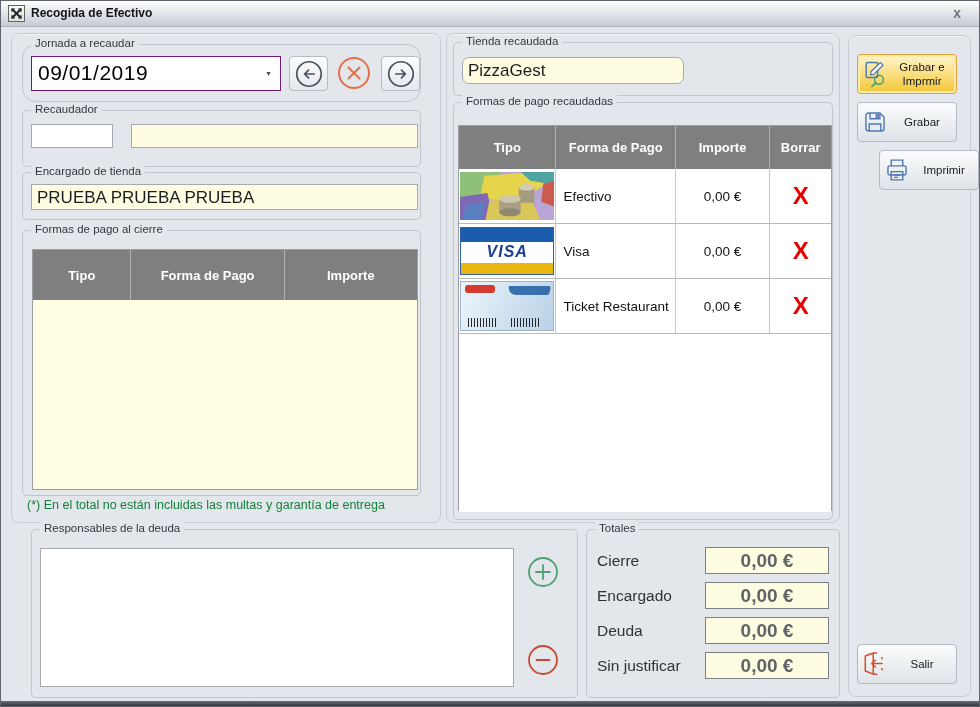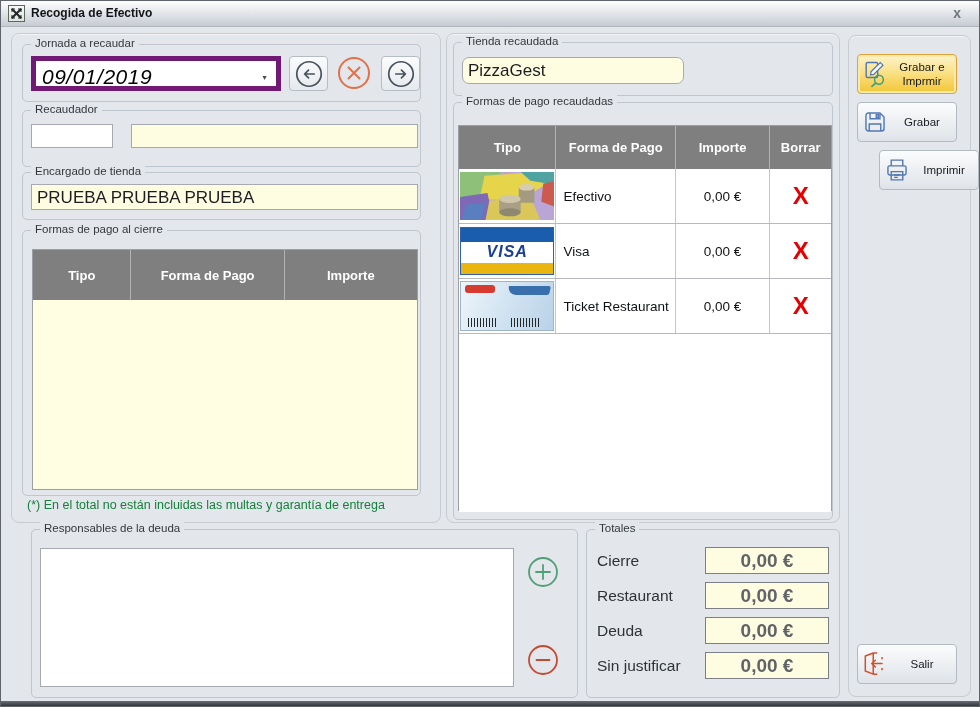--- a/index.html
+++ b/index.html
@@ -21,22 +21,22 @@
   
   .panel{position:absolute;border:1px solid #c7ccd3;border-radius:8px;
     box-shadow:inset 0 1px 0 #f3f5f8;}
   .group{position:absolute;border:1px solid #c0c6cd;border-radius:5px;}
   .glabel{position:absolute;top:-8px;left:8px;background:#e3e6ea;padding:0 4px;
     font-size:11.5px;color:#33383e;white-space:nowrap;}
   
   .field{position:absolute;box-sizing:border-box;background:#fffde1;border:1px solid #a6aab0;
     font-size:17px;color:#1b1d20;padding:3px 5px;overflow:hidden;white-space:nowrap;}
   .field.white{background:#ffffff;}
-  .combo{position:absolute;box-sizing:border-box;background:#fff;border:5px solid #701a75;
-    font-size:21px;color:#000;padding:4px 6px;letter-spacing:.5px;font-style:italic;}
+  .combo{position:absolute;box-sizing:border-box;background:#fff;border:1px solid #701a75;
+    font-size:21px;color:#000;padding:4px 6px;letter-spacing:.5px;}
   .combo .caret{position:absolute;right:7px;top:12px;font-size:9px;color:#4a4f55;}
   .datetime{font-size:13.5px;text-align:center;padding-top:6px;}
   
   .tbl{position:absolute;box-sizing:border-box;border:1px solid #9ba0a6;background:#fff;}
   .thead{display:flex;background:#7f7f7f;}
   .th{box-sizing:border-box;display:flex;align-items:center;justify-content:center;
     color:#fff;font-weight:bold;font-size:13px;border-right:1px solid #b2b2b2;}
   .th:last-child{border-right:none;}
   .cream-body{background:#fffee3;width:100%;}
   .rrow{display:flex;border-bottom:1px solid #b6babf;background:#fff;height:54px;}
@@ -95,21 +95,21 @@
         <path d="M3.2 3.2 L11.8 11.8 M11.8 3.2 L3.2 11.8" stroke="#23262a" stroke-width="2" stroke-linecap="round"></path>
         <path d="M3 3 h3 M3 3 v3 M12 12 h-3 M12 12 v-3 M12 3 h-3 M12 3 v3 M3 12 h3 M3 12 v-3" stroke="#23262a" stroke-width="1"></path>
       </svg>
     </div>
     <div class="title-text">Recogida de Efectivo</div>
     <div class="close-btn">x</div>
   </div>
 
   <div class="panel" style="left:10px;top:32px;width:428px;height:488px;">
 
-    <div class="group" style="left:10px;top:10px;width:397px;height:56px;">
+    <div class="group" style="left:10px;top:10px;width:397px;height:56px;border-radius:14px;">
       <span class="glabel">Jornada a recaudar</span>
       <div class="combo" style="left:8px;top:11px;width:250px;height:35px;">
         <span>09/01/2019</span>
         <span class="caret" style="transform:scale(.8);">▼</span>
       </div>
       <div class="sqbtn" style="left:266px;top:11px;width:39px;height:35px;">
         <svg width="32" height="32" viewBox="0 0 34 34">
           <circle cx="17" cy="17" r="13" fill="none" stroke="#46525e" stroke-width="1.8"></circle>
           <path d="M22.5 17 H12.5 M16.5 12.8 L12.3 17 L16.5 21.2" fill="none" stroke="#46525e" stroke-width="1.8" stroke-linecap="round" stroke-linejoin="round"></path>
         </svg>
@@ -262,21 +262,21 @@
       </svg>
     </div>
   </div>
 
   <div class="group" style="left:585px;top:528px;width:252px;height:167px;">
     <span class="glabel">Totales</span>
 
     <div class="tot-label" style="left:10px;top:22px;">Cierre</div>
     <div class="tot-field" style="left:118px;top:17px;">0,00 €</div>
 
-    <div class="tot-label" style="left:10px;top:57px;">Restaurant</div>
+    <div class="tot-label" style="left:10px;top:57px;">Encargado</div>
     <div class="tot-field" style="left:118px;top:52px;">0,00 €</div>
 
     <div class="tot-label" style="left:10px;top:92px;">Deuda</div>
     <div class="tot-field" style="left:118px;top:87px;">0,00 €</div>
 
     <div class="tot-label" style="left:10px;top:127px;">Sin justificar</div>
     <div class="tot-field" style="left:118px;top:122px;">0,00 €</div>
   </div>
 
   <div class="panel" style="left:847px;top:34px;width:121px;height:660px;">

